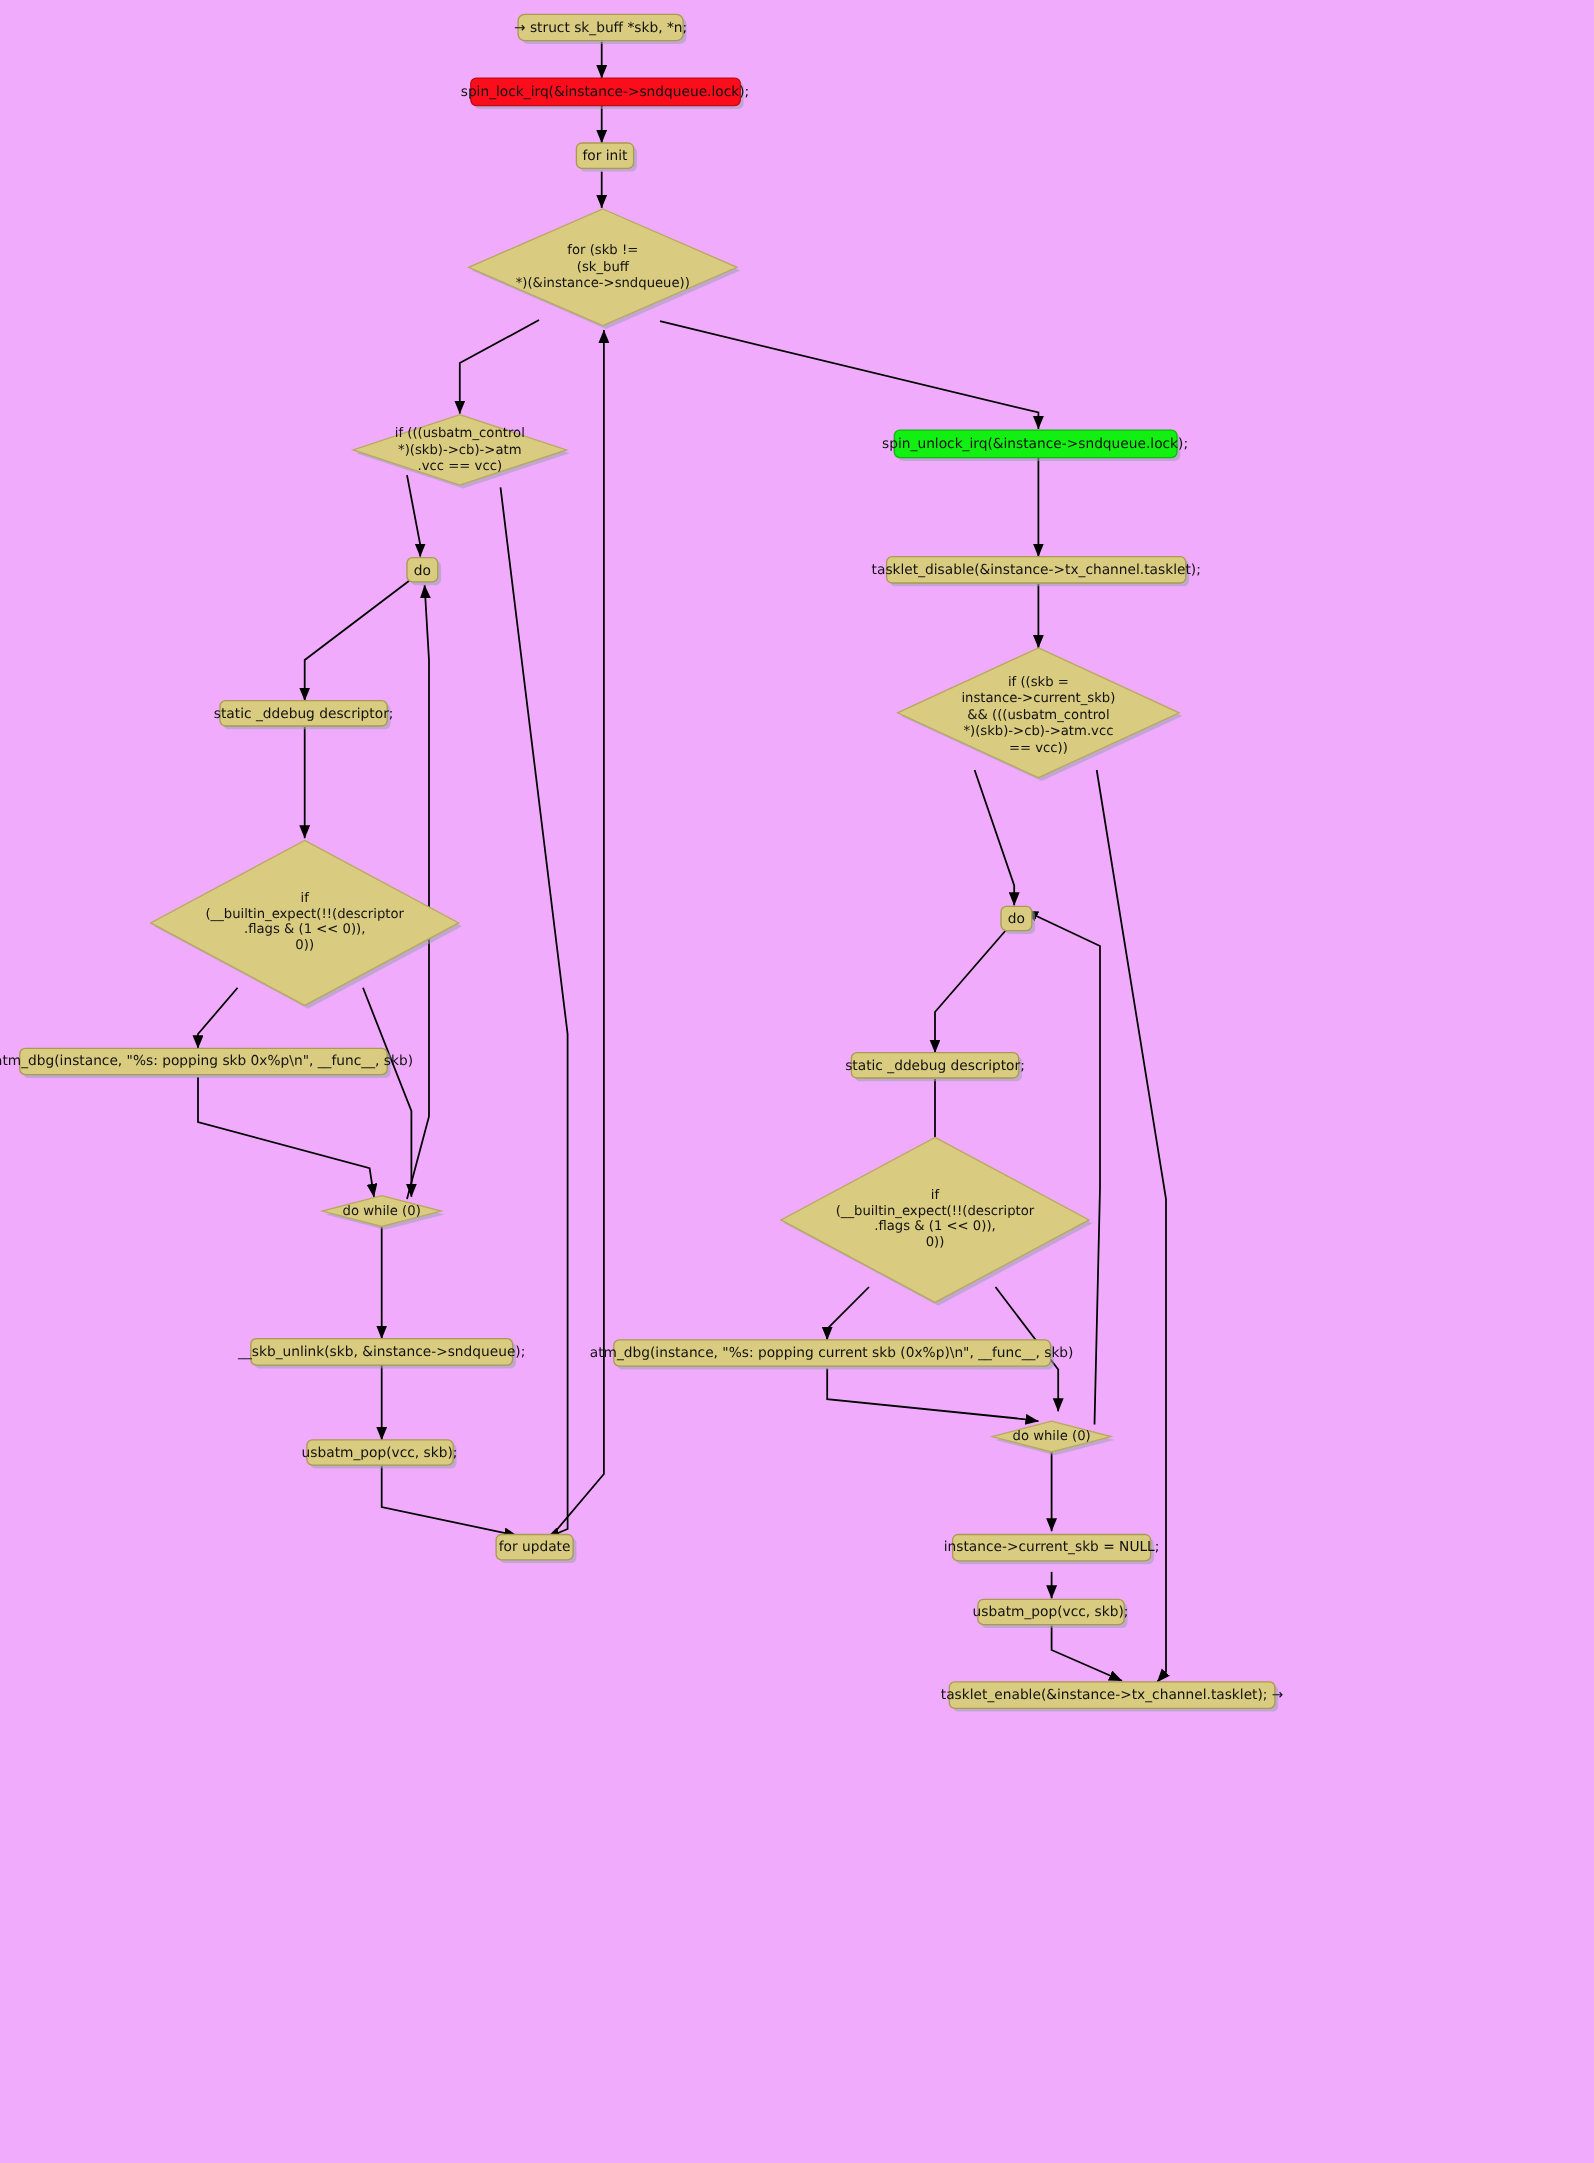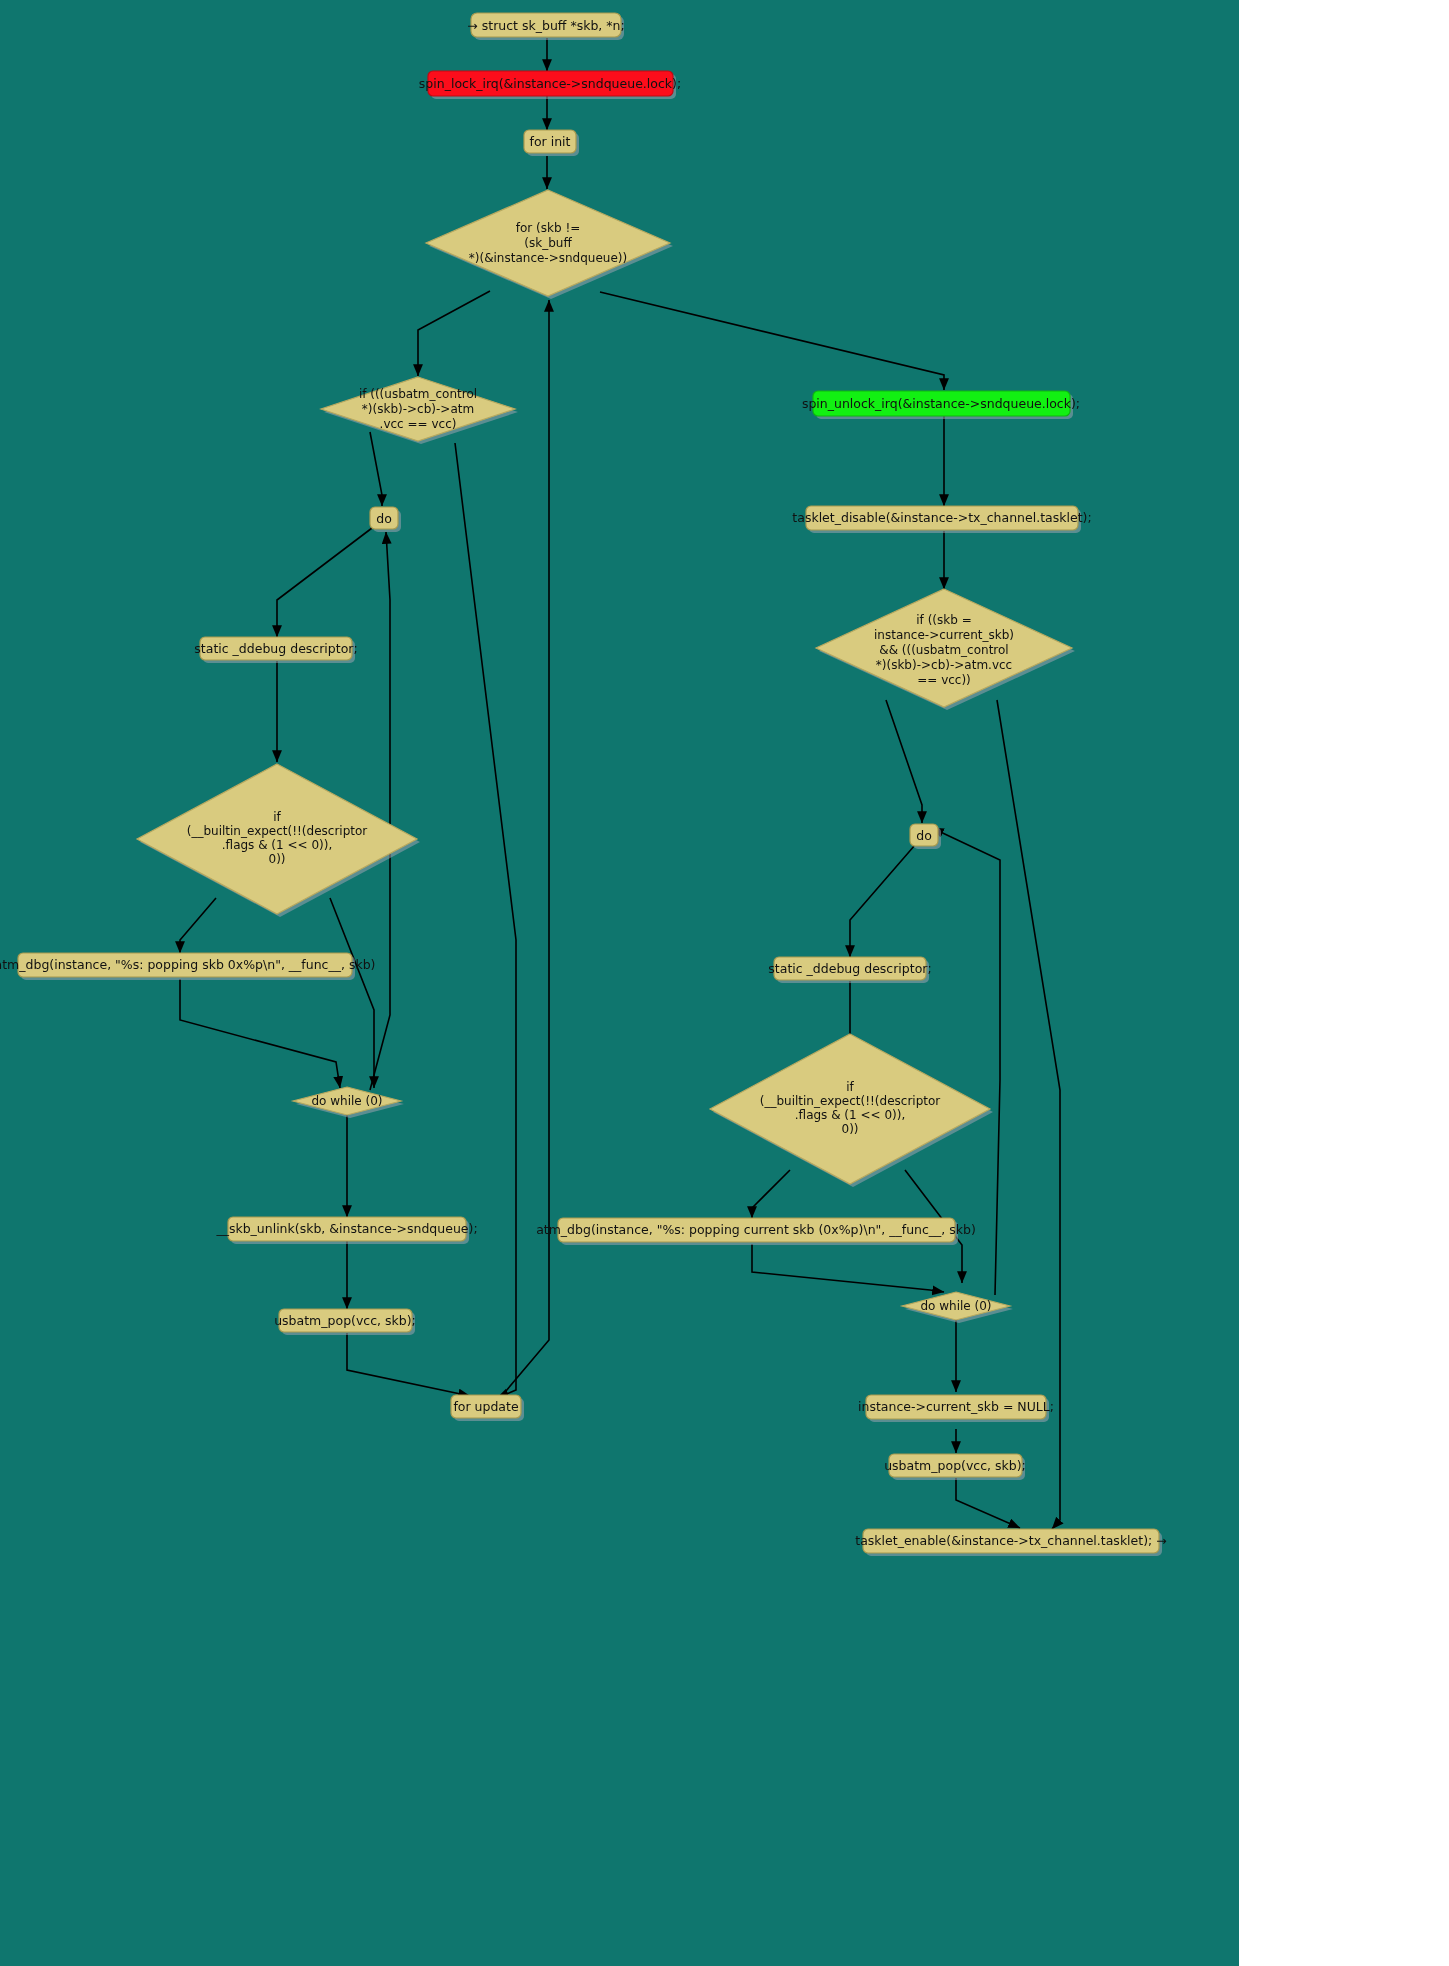--- a/index.html
+++ b/index.html
@@ -1,17 +1,17 @@
 <!DOCTYPE html>
 <html><head>
 <meta charset="utf-8">
 <style>
   html,body{margin:0;padding:0;background:#ffffff;}
   body{font-family:"DejaVu Sans","Liberation Sans",sans-serif;}
-  #stage{position:relative;width:1239px;height:1966px;background:#0f766e;overflow:hidden;}
+  #stage{position:relative;width:1449px;height:1966px;background:#f0abfc;overflow:hidden;}
   svg{position:absolute;left:0;top:0;width:1449px;height:1966px;}
   .edge{fill:none;stroke:#000000;stroke-width:1.6;}
   .nodeshadow{fill:#9aa3b0;opacity:.55;}
   .boxfill{fill:#d9cb7f;stroke:#a89a4f;stroke-width:1.2;}
   .redfill{fill:#fc0d1b;stroke:#c00a14;stroke-width:1.2;}
   .greenfill{fill:#12f012;stroke:#0fb60f;stroke-width:1.2;}
   .diafill{fill:#d9cb7f;stroke:#b8a95f;stroke-width:1.2;}
   text{font-family:"DejaVu Sans","Liberation Sans",sans-serif;fill:#111;dominant-baseline:middle;}
   .lbl{font-size:12.5px;}
   .lbl-sm{font-size:12px;}

